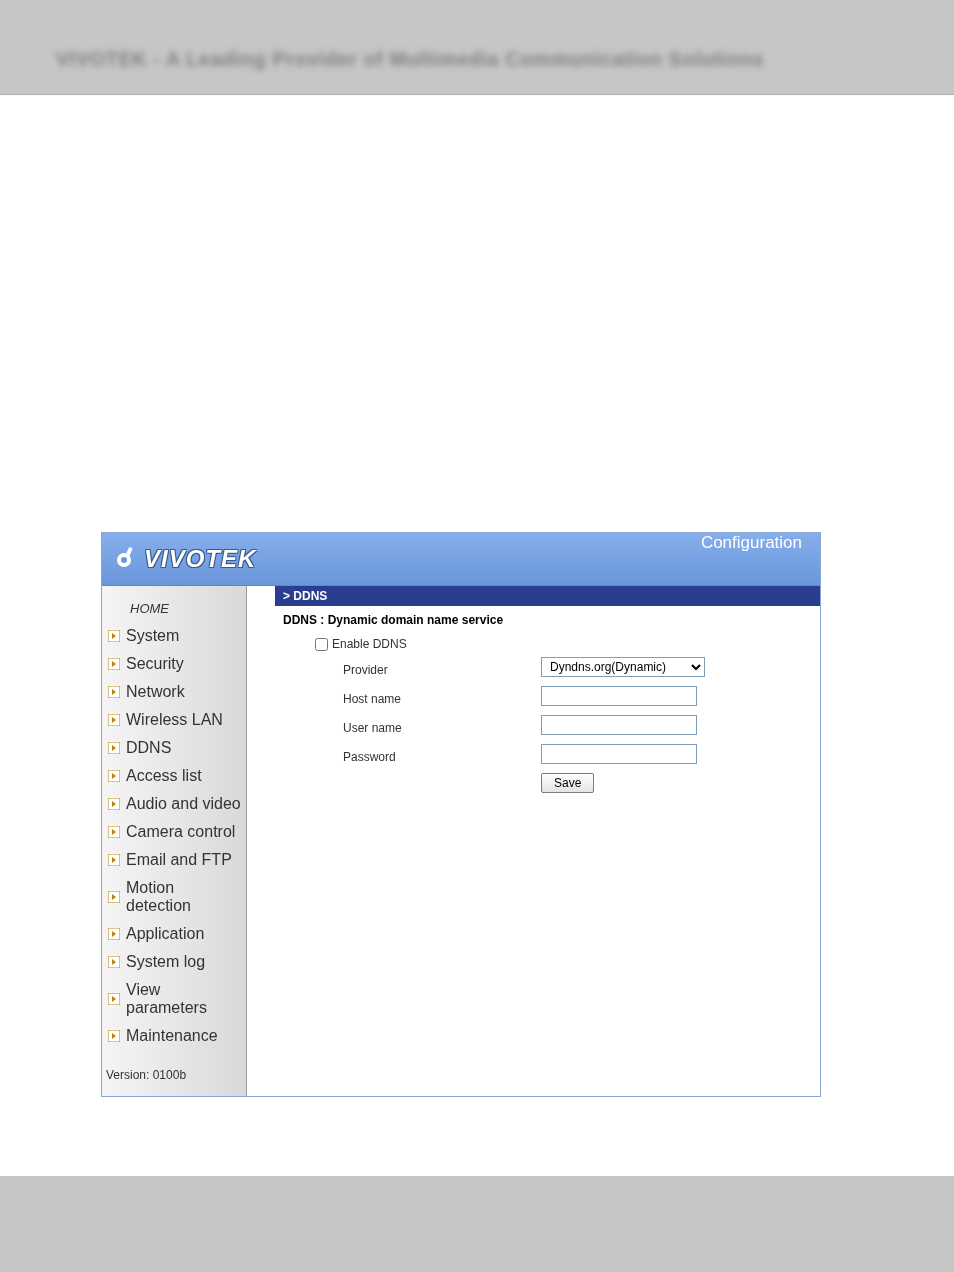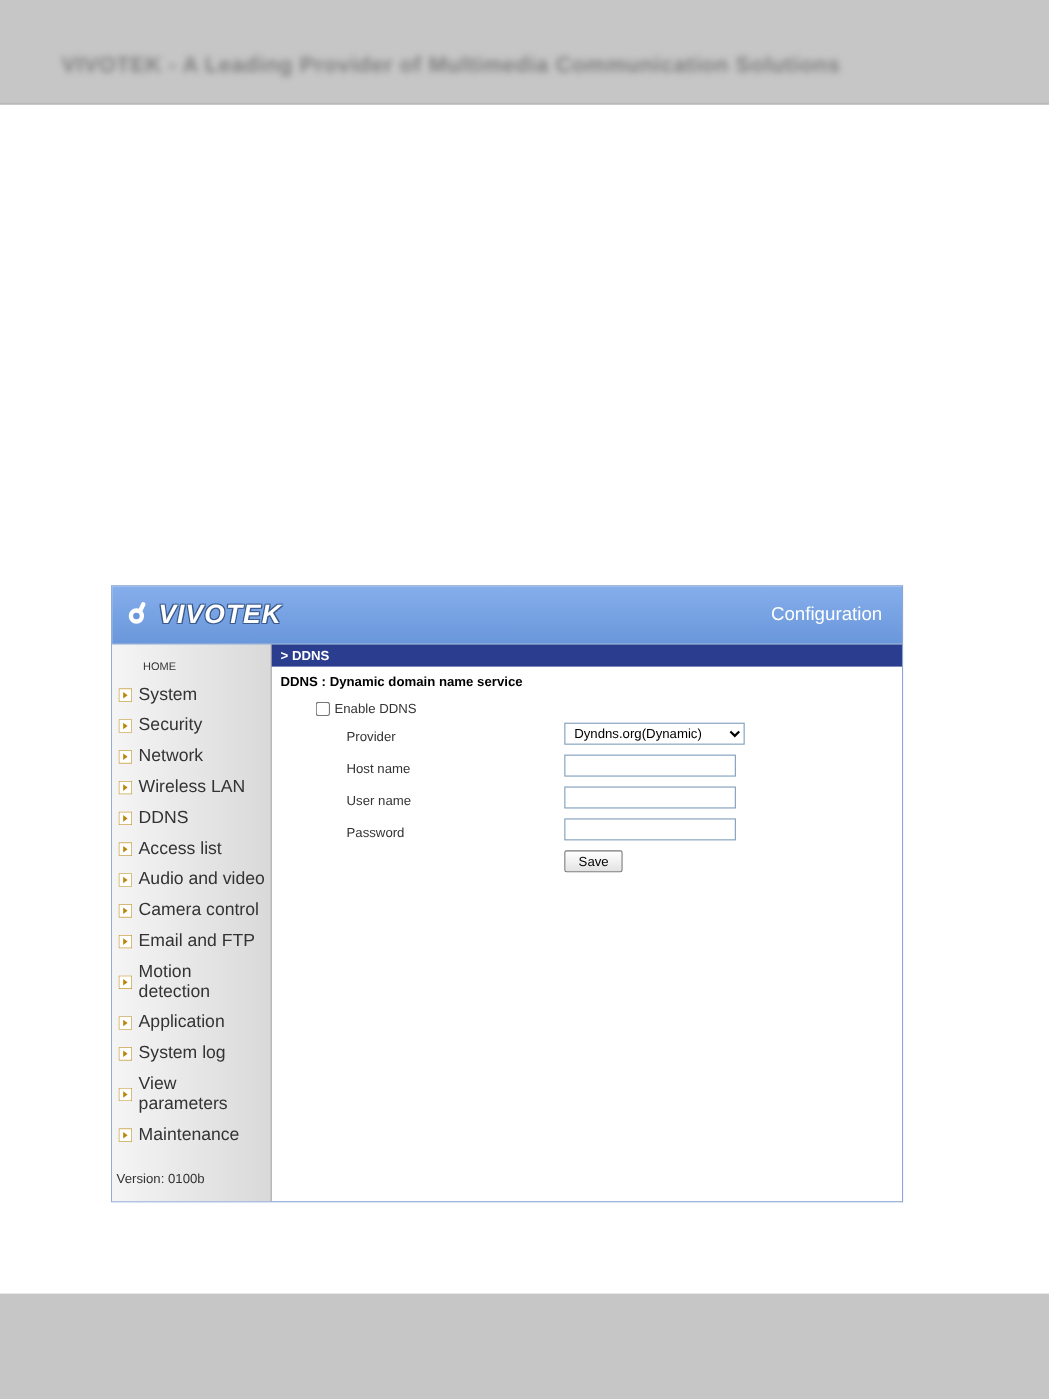--- a/index.html
+++ b/index.html
@@ -34,21 +34,20 @@
     left: 101px;
     top: 532px;
     width: 720px;
     border: 1px solid #8aa6d6;
     background: #ffffff;
   }
   .app-header {
     height: 53px;
     background: linear-gradient(#85aeeb, #6a97db);
     display: flex;
-    align-items: center;
     justify-content: space-between;
     padding: 0 18px 0 10px;
     border-bottom: 1px solid #5f87c4;
   }
   .logo {
     display: flex;
     align-items: center;
     gap: 4px;
   }
   .logo svg { }
@@ -73,22 +72,23 @@
     width: 145px;
     background: linear-gradient(to right, #f5f5f5, #d9d9d9);
     border-right: 1px solid #9a9a9a;
     padding-top: 10px;
     padding-bottom: 10px;
   }
   .home-link {
     display: block;
     padding: 5px 12px 6px 28px;
     color: #333333;
-    font-size: 10px;
+    font-size: 13px;
     text-decoration: none;
+    font-style: italic;
   }
   .nav-item {
     display: flex;
     align-items: center;
     padding: 5px 4px 5px 6px;
     cursor: pointer;
   }
   .nav-item .icon {
     width: 12px;
     height: 12px;
@@ -97,21 +97,21 @@
     align-items: center;
     justify-content: center;
   }
   .nav-item .icon svg { display: block; }
   .nav-item span.label { font-size: 16px; color: #333333; }
   .version {
     padding: 18px 4px 4px 4px;
     font-size: 12px;
     color: #333333;
   }
-  .content { flex: 1; }
+  .content { flex: 1; padding-left: 28px; }
   .breadcrumb {
     background: #2a3d8f;
     color: #ffffff;
     font-size: 12px;
     font-weight: bold;
     padding: 3px 8px;
   }
   .panel-title {
     font-size: 12px;
     font-weight: bold;

